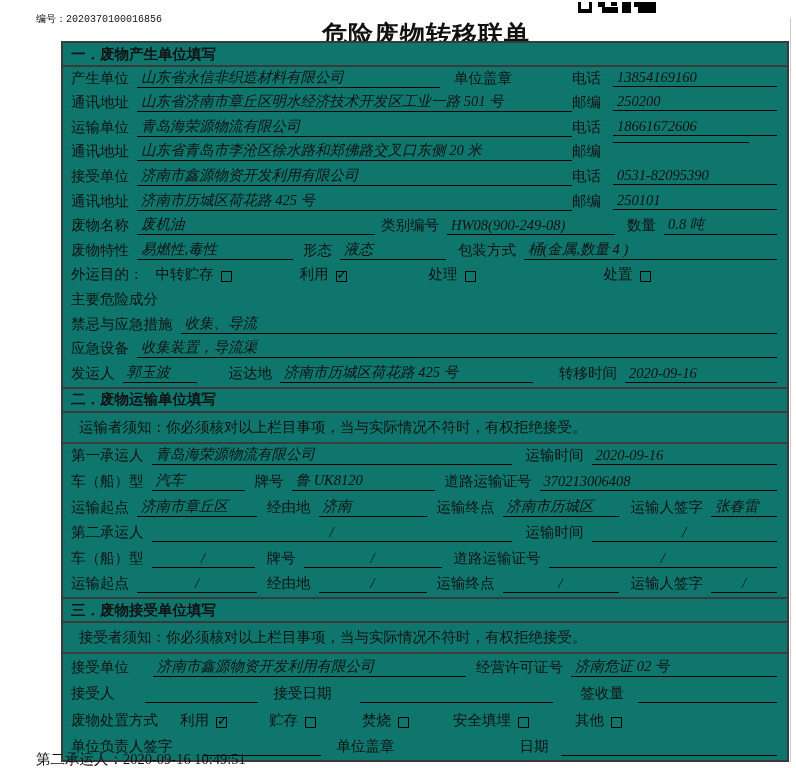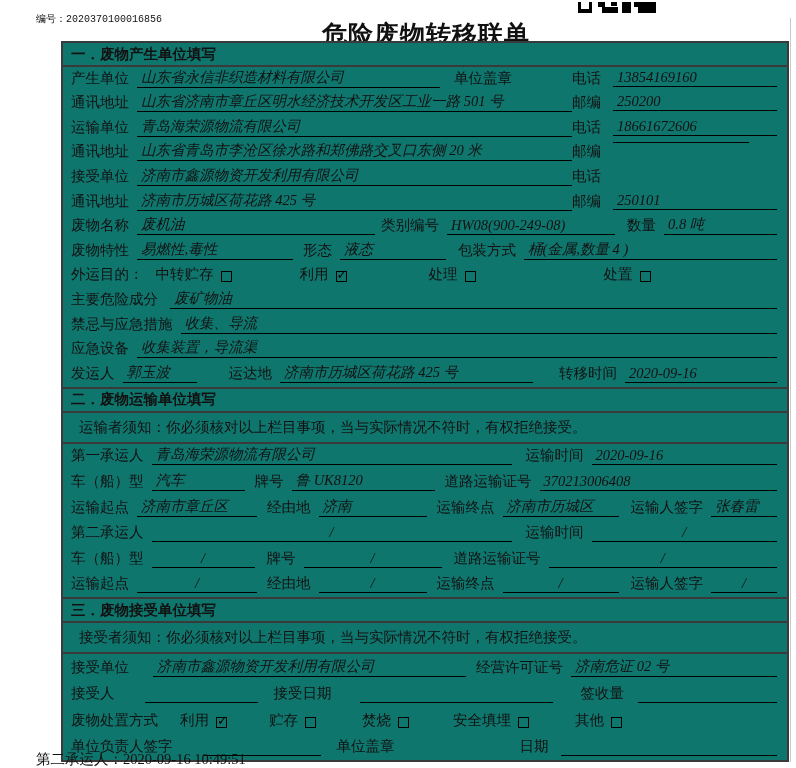--- a/index.html
+++ b/index.html
@@ -112,20 +112,21 @@
         <span class="lbl">邮编</span>
         <span class="u" style="margin-right:28px"></span>
       </span>
     </div>
 
     <div class="row">
       <span class="lbl">接受单位</span>
       <span class="u fill">济南市鑫源物资开发利用有限公司</span>
       <span class="rcol">
         <span class="lbl">电话</span>
+        <span class="u">0531-82095390</span>
       </span>
     </div>
 
     <div class="row">
       <span class="lbl">通讯地址</span>
       <span class="u fill">济南市历城区荷花路 425 号</span>
       <span class="rcol">
         <span class="lbl">邮编</span>
         <span class="u">250101</span>
       </span>
@@ -164,21 +165,20 @@
         <span class="cb"></span>
       </span>
       <span class="opt" style="margin-left:128px">
         <span class="lbl">处置</span>
         <span class="cb"></span>
       </span>
     </div>
 
     <div class="row">
       <span class="lbl">主要危险成分</span>
-      <span class="u fill" style="margin-left:12px">废矿物油</span>
     </div>
 
     <div class="row">
       <span class="lbl">禁忌与应急措施</span>
       <span class="u fill">收集、导流</span>
     </div>
 
     <div class="row">
       <span class="lbl">应急设备</span>
       <span class="u fill">收集装置，导流渠</span>

